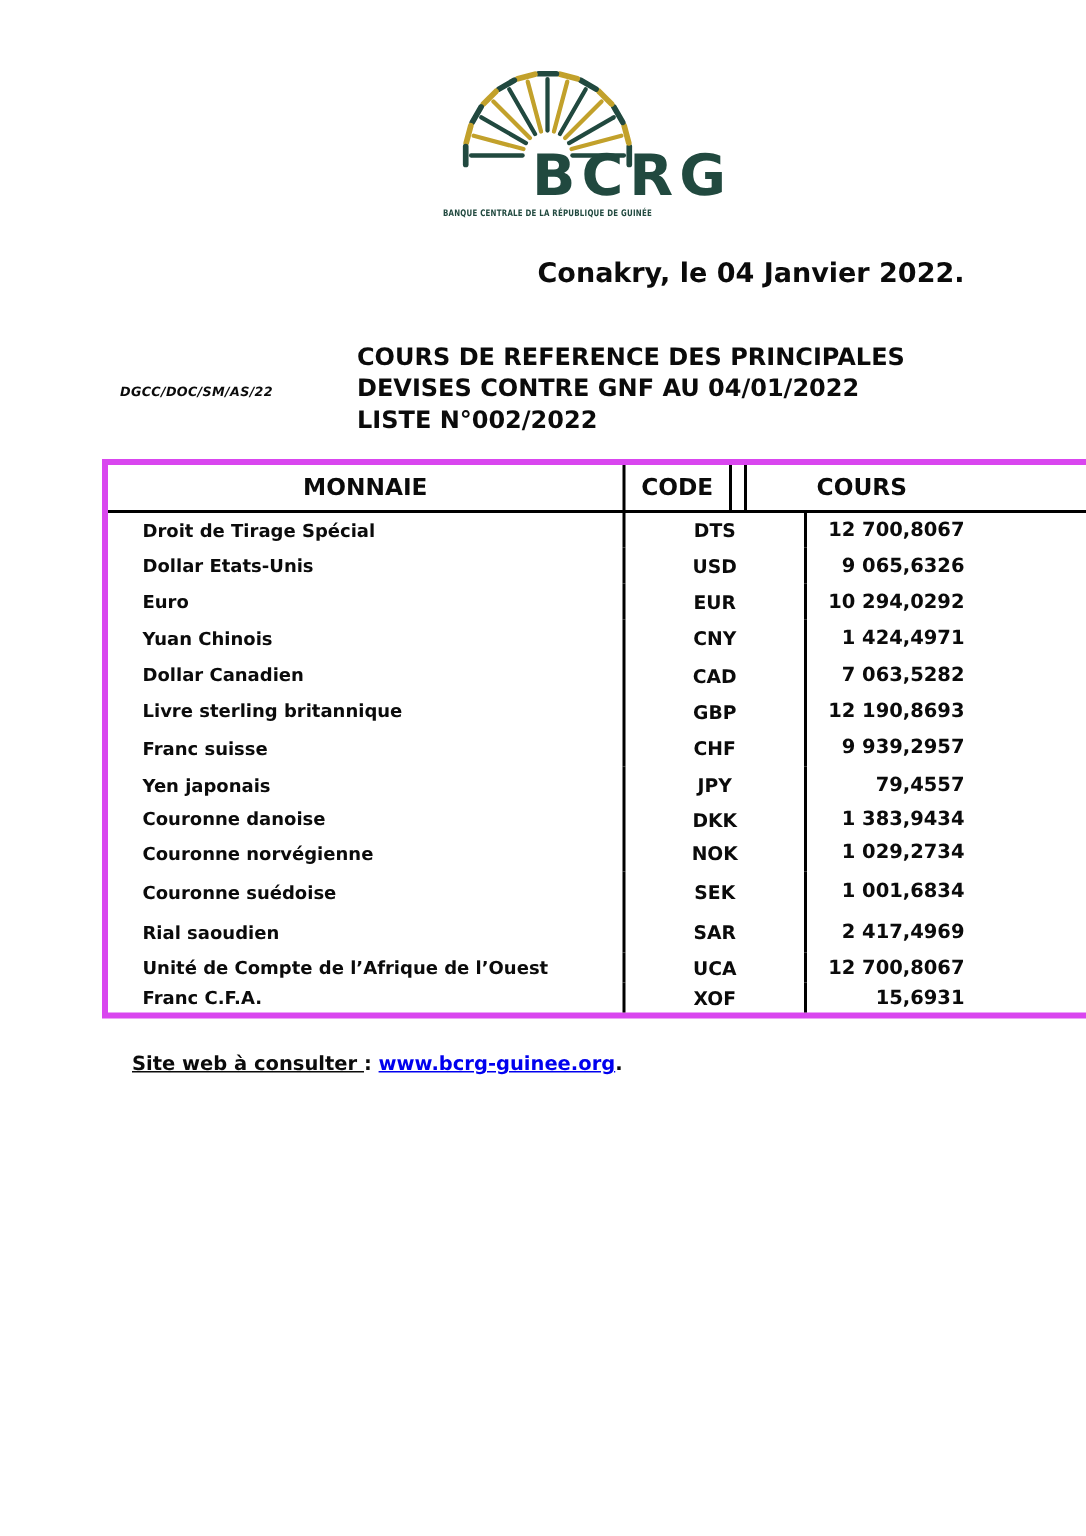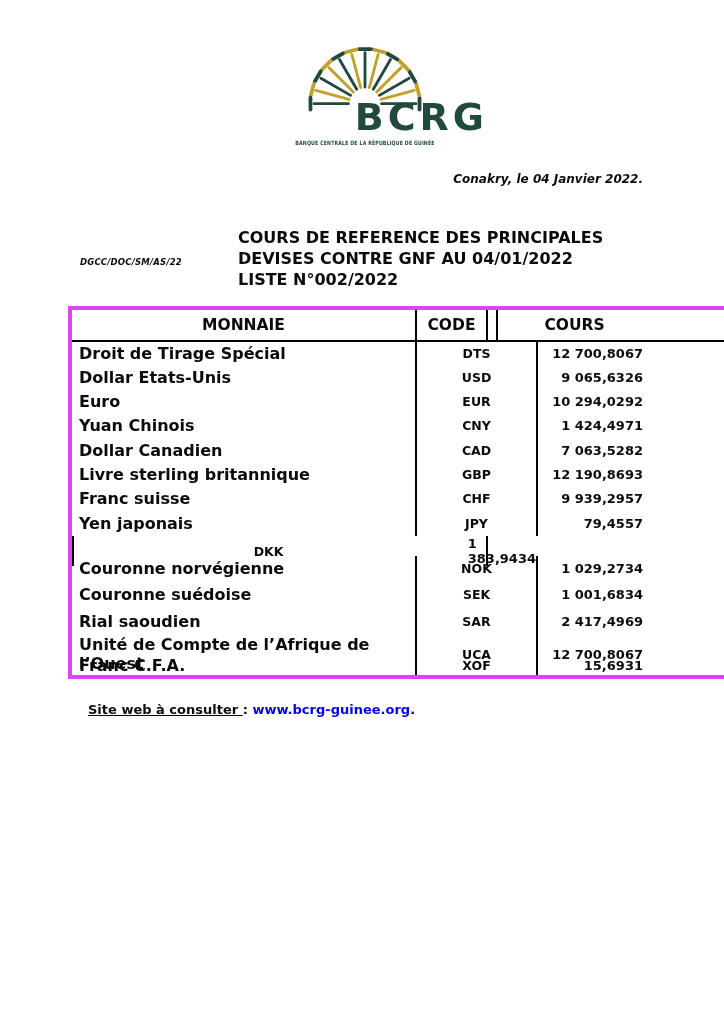--- a/index.html
+++ b/index.html
@@ -8,47 +8,47 @@
     font-family:"DejaVu Sans","Liberation Sans",sans-serif;
     font-weight:bold;color:#0b0b0b;overflow:hidden;
   }
   
   .logo{position:absolute;left:242px;top:42px;width:246px;text-align:center;}
   .logo svg{display:block;margin:0 auto -14px auto;}
   .logo-acronym{font-size:38px;line-height:1.05;letter-spacing:4px;padding-left:4px;}
   .logo-tagline{font-size:6px;letter-spacing:.2px;white-space:nowrap;
     transform:scaleX(.78);transform-origin:50% 50%;margin-top:1px;}
   
-  .date-line{position:absolute;top:172px;right:81px;font-size:12px;font-style:italic;text-align:right;}
+  .date-line{position:absolute;top:172px;right:81px;font-size:18px;text-align:right;}
   .doc-ref{position:absolute;left:80px;top:257px;font-size:8.5px;letter-spacing:.2px;font-style:italic;}
   .doc-title{position:absolute;left:238px;top:227px;width:432px;text-align:left;
     font-size:16px;line-height:21px;}
   
   .rates-table{position:absolute;left:68px;top:306px;width:666px;
     border:4px solid #d946ef;box-sizing:border-box;background:#fff;}
   .t-head,.t-row{display:grid;grid-template-columns:343px 73px 10px 153px;}
   .t-head{height:30px;border-bottom:2px solid #000;}
   .cell{display:flex;align-items:center;min-width:0;padding-left:48px;}
-  .c-name{padding-left:7px;font-size:16px;}
+  .c-name{padding-left:23px;font-size:12px;}
   .c-code{justify-content:center;border-left:2px solid #000;font-size:12.5px;}
   .c-gut{border-right:2px solid #000;}
   .c-rate{justify-content:flex-end;padding-right:8px;font-size:13px;}
   .t-head .cell{justify-content:center;font-size:15.5px;padding:0;}
   .t-head .c-code{border-right:2px solid #000;} 
   .t-body .t-row{height:24px;}
   .t-body .t-row:nth-child(1){height:23px;}
   .t-body .t-row:nth-child(4),.t-body .t-row:nth-child(7),
   .t-body .t-row:nth-child(8),.t-body .t-row:nth-child(10){height:25px;}
   .t-body .t-row:nth-child(9),.t-body .t-row:nth-child(13),
   .t-body .t-row:nth-child(14){height:20px;}
   .t-body .t-row:nth-child(11),.t-body .t-row:nth-child(12){height:27px;}
   
   .footer{position:absolute;left:88px;top:702px;font-size:13px;}
   .footer .u{text-decoration:underline;}
-  .site-link{cursor:pointer;}
+  .site-link{text-decoration:underline;cursor:pointer;}
 </style>
 </head>
 <body>
 
 <div class="page">
 
   <div class="logo">
     <svg width="128" height="70" viewBox="-54 -52 108 59" aria-hidden="true">
         <line x1="14" y1="0" x2="43" y2="0" stroke="#21493f" stroke-width="2.4" stroke-linecap="round"></line>
         <line x1="46" y1="5" x2="46" y2="-5" stroke="#21493f" stroke-width="3.2" stroke-linecap="round"></line>
@@ -149,20 +149,21 @@
   </div>
 
   <div class="t-row">
     <div class="cell c-name">Yen japonais</div>
     <div class="cell c-code">JPY</div>
     <div class="cell c-gut"></div>
     <div class="cell c-rate">79,4557</div>
   </div>
 
   <div class="t-row">
+    <div class="cell c-name">Couronne danoise</div>
     <div class="cell c-code">DKK</div>
     <div class="cell c-gut"></div>
     <div class="cell c-rate">1 383,9434</div>
   </div>
 
   <div class="t-row">
     <div class="cell c-name">Couronne norvégienne</div>
     <div class="cell c-code">NOK</div>
     <div class="cell c-gut"></div>
     <div class="cell c-rate">1 029,2734</div>

